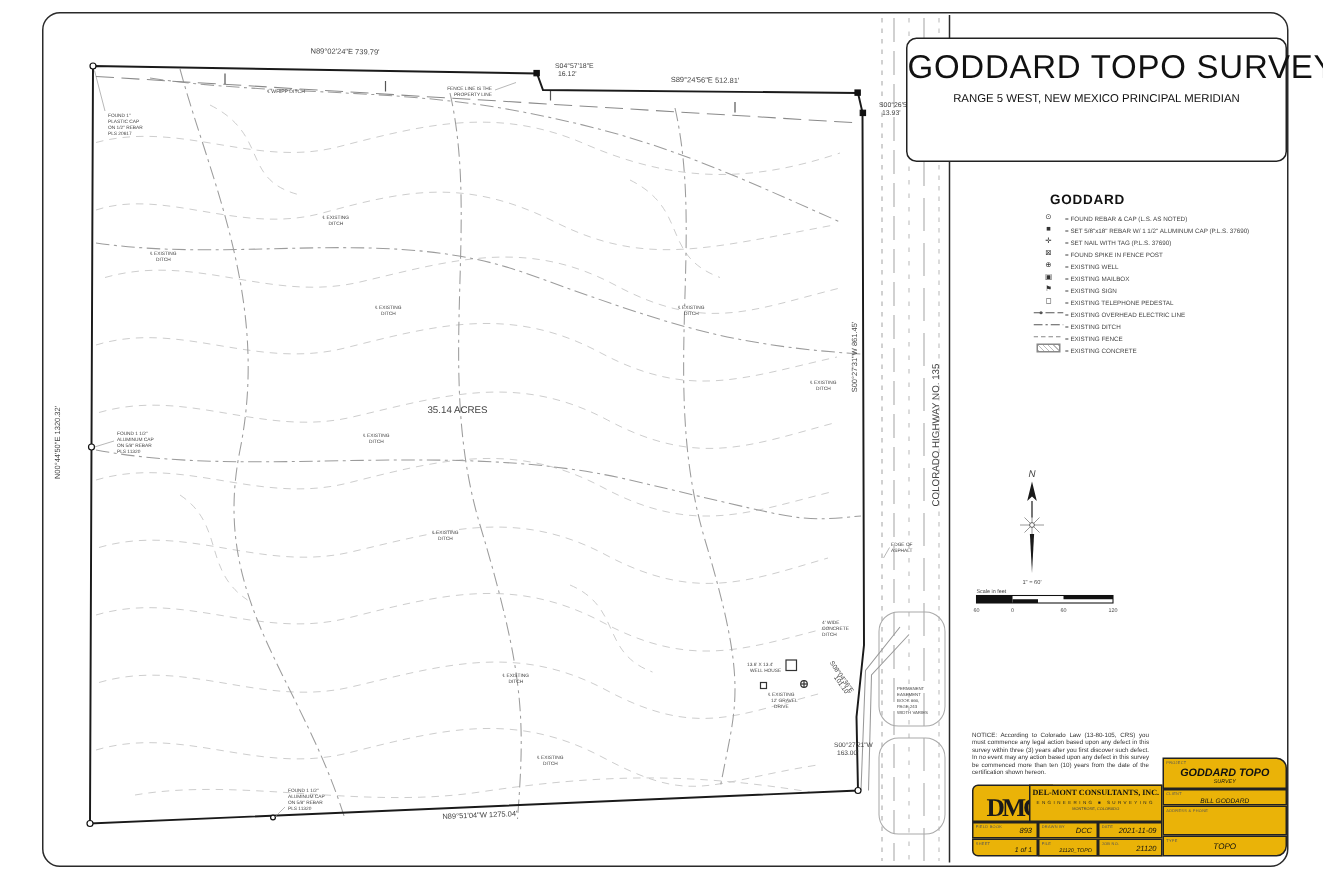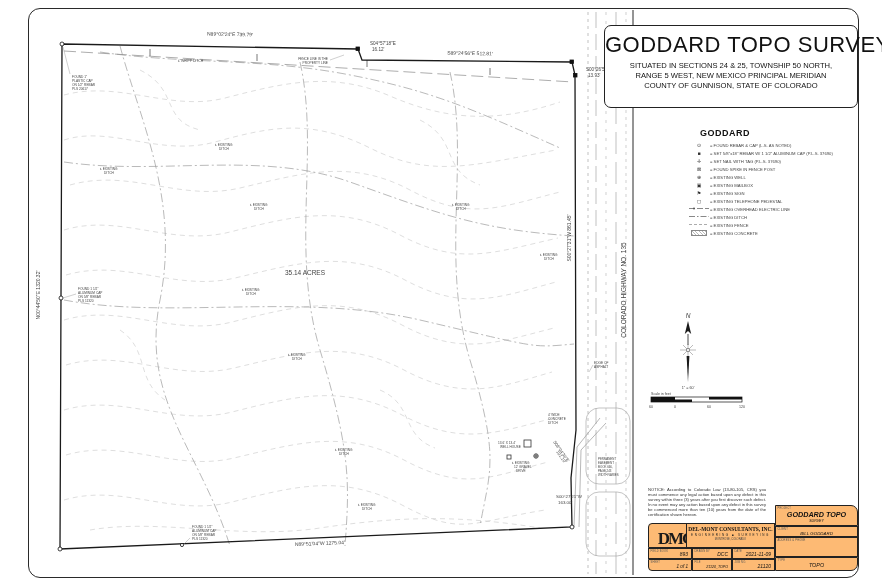--- a/index.html
+++ b/index.html
@@ -20,21 +20,21 @@
   .legend h3{font-size:9px;margin:0 0 4px 12px;color:#111;letter-spacing:.5px;}
   .lg-item{display:flex;align-items:center;height:6.6px;margin-bottom:1.4px;}
   .lg-sym{width:22px;text-align:center;font-size:5px;color:#333;flex:0 0 22px;line-height:6px;}
   .lg-text{font-size:4.2px;color:#444;white-space:nowrap;}
   .concrete-chip{display:inline-block;width:14px;height:4px;border:.5px solid #888;
         background:repeating-linear-gradient(45deg,#bbb 0 .8px,#fff .8px 2.4px);}
   
   .notice{left:648px;top:487px;width:118px;font-size:4.15px;line-height:1.22;
         text-align:justify;color:#333;}
   
-  .fcell{position:absolute;border:.7px solid #222;background:#fdba74;box-sizing:border-box;}
+  .fcell{position:absolute;border:.7px solid #222;background:#eab308;box-sizing:border-box;}
   .flabel{position:absolute;left:1.5px;top:.5px;font-size:2.6px;color:#555;letter-spacing:.2px;}
   .fval{position:absolute;right:3px;bottom:1px;font-style:italic;color:#111;}
   .fcenter{position:absolute;left:0;right:0;text-align:center;font-style:italic;color:#111;}
   .logo-txt{font-family:"Liberation Serif",serif;font-weight:bold;font-size:17px;
         letter-spacing:-2px;color:#1a1a1a;line-height:1;}
   .co-name{font-family:"Liberation Serif",serif;font-weight:bold;font-size:5.4px;color:#111;}
   .co-tag{font-size:3px;letter-spacing:1.6px;color:#222;margin-top:.5px;}
   .co-addr{font-size:2.6px;color:#444;margin-top:1px;}
 </style>
 </head>
@@ -208,23 +208,21 @@
       <text x="548" y="424">DITCH</text>
       <text x="594" y="364">EDGE OF</text>
       <text x="594" y="368">ASPHALT</text>
       <line x1="593" y1="365" x2="589" y2="372" stroke="#888" stroke-width="0.4"></line>
     </g>
   </svg>
 
   <div class="abs titlebox">
     <div class="big">GODDARD TOPO SURVEY</div>
     <div class="sub">
-      <div>SITUATED IN SECTIONS 24 &amp; 25, TOWNSHIP 50 NORTH,</div>
       <div>RANGE 5 WEST, NEW MEXICO PRINCIPAL MERIDIAN</div>
-      <div>COUNTY OF GUNNISON, STATE OF COLORADO</div>
     </div>
   </div>
 
   <div class="abs legend">
     <h3>GODDARD</h3>
     <div class="lg-item">
         <span class="lg-sym">⊙</span>
         <span class="lg-text">= FOUND REBAR &amp; CAP (L.S. AS NOTED)</span>
       </div>
     <div class="lg-item">

